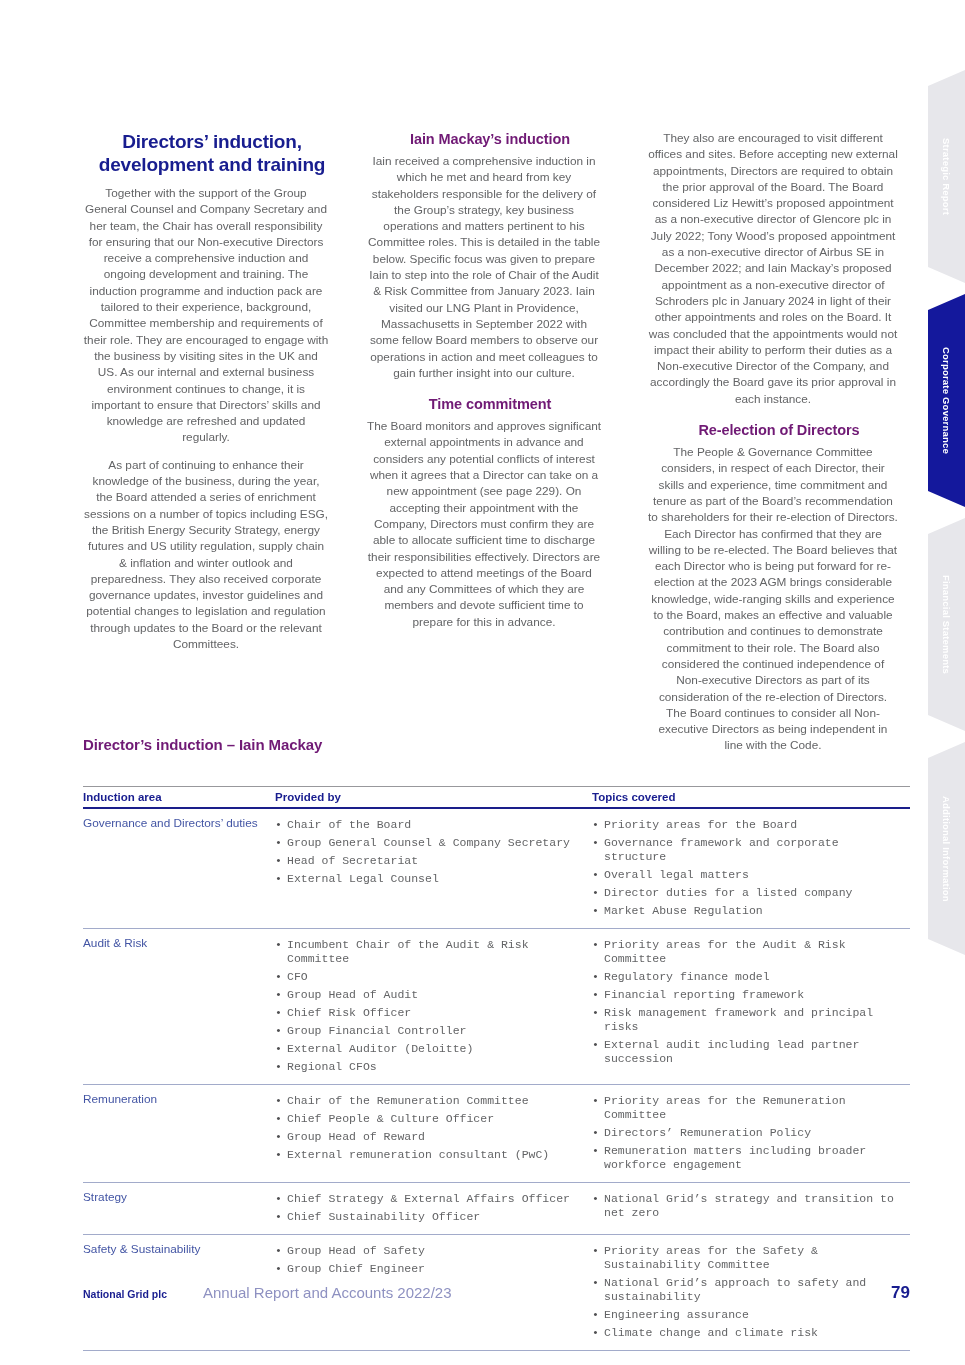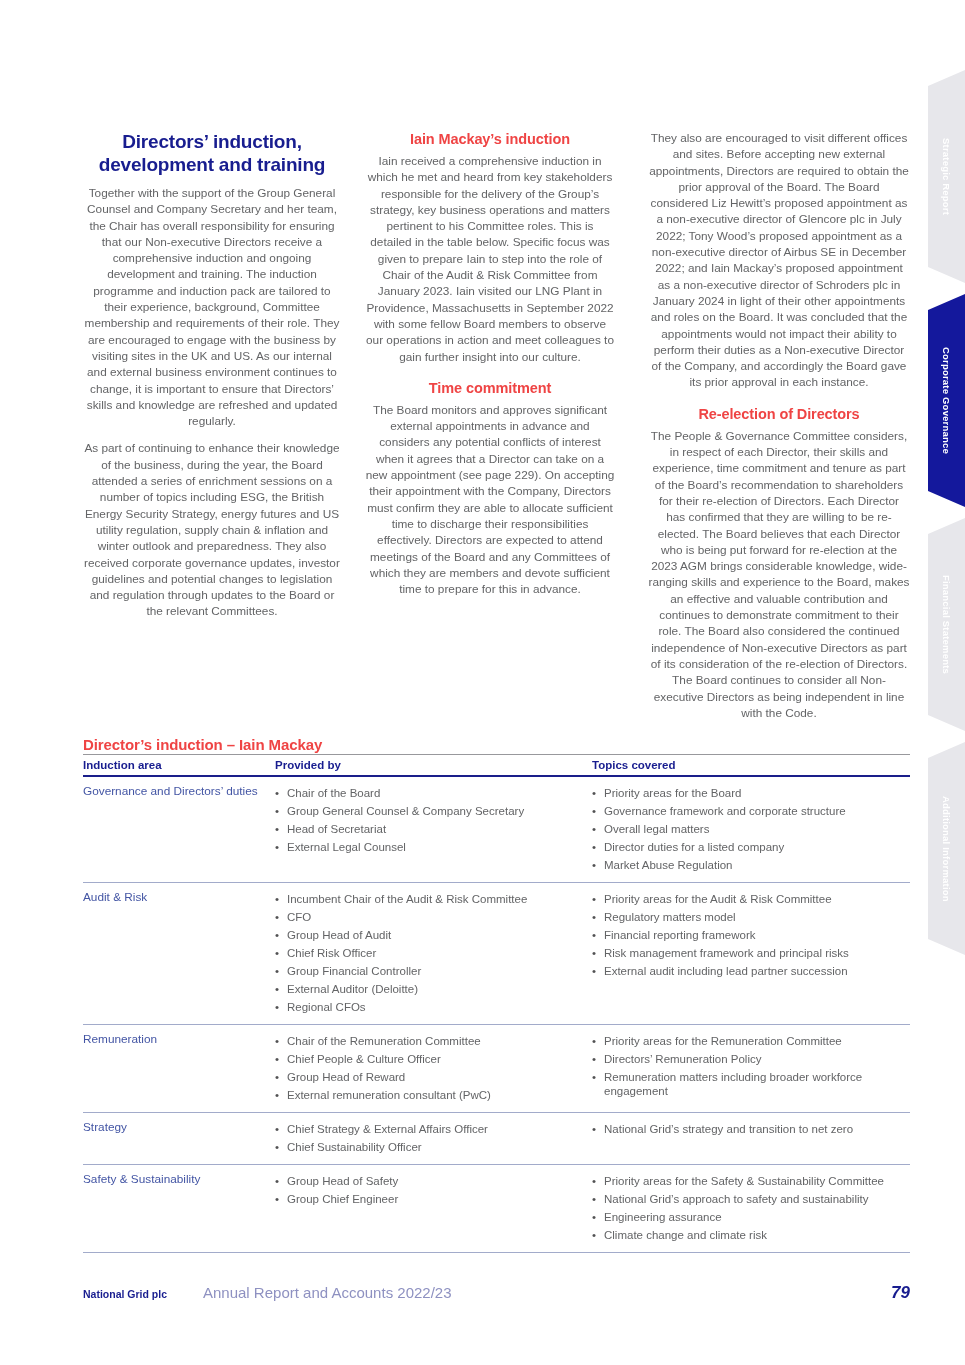--- a/index.html
+++ b/index.html
@@ -17,45 +17,45 @@
               letter-spacing:.2px; white-space:nowrap; }
 
   
   .content { position:absolute; left:83px; top:130px; width:827px;text-align:center; }
   .cols { display:flex; }
   .col { color:#636466; font-size:11.8px; line-height:16.3px; }
   .col1 { width:258px; margin-right:24px; }
   .col2 { width:250px; margin-right:33px; }
   .col3 { width:262px; }
   h1 { color:#181d8f; font-size:19px; line-height:23px; font-weight:bold; margin:0 0 9px 0; letter-spacing:-.2px; }
-  h2 { color:#ef4444; font-size:14.5px; line-height:18px; font-weight:bold; margin:0 0 5px 0; letter-spacing:-.1px; }
-  .col p { margin:0 0 11px 0; }
+  h2 { color:#701a75; font-size:14.5px; line-height:18px; font-weight:bold; margin:0 0 5px 0; letter-spacing:-.1px; }
+  .col p { margin:0 12px 11px 0; }
   .mt { margin-top:14px; }
 
   
   .table-section { position:absolute; left:83px; top:736px; width:827px; }
-  .table-title { font-size:15px; margin-bottom:0; }
+  .table-title { font-size:15px; margin-bottom:32px; }
   table { width:827px; border-collapse:collapse; table-layout:fixed; }
   col.c1 { width:192px; } col.c2 { width:317px; } col.c3 { width:318px; }
   thead th { text-align:left; color:#181d8f; font-size:11.5px; font-weight:bold;
              border-top:1px solid #98989c; border-bottom:2px solid #1a1e8a; padding:4px 8px 4px 0; }
   tbody td { vertical-align:top; border-top:1px solid #a2abca; padding:5px 10px 6px 0; }
   tbody tr:first-child td { border-top:none; }
   tbody { border-bottom:1px solid #a2abca; }
   td.area { color:#4355a4; font-size:11.8px; line-height:15px; padding-top:7px; }
-  ul.blist { list-style:none; }
+  ul.blist { list-style:none;font-family:Liberation Mono, monospace; }
   ul.blist li { position:relative; color:#636466; font-size:11.5px; line-height:14px;
                 padding-left:12px; margin:4px 0; }
   ul.blist li::before { content:"\2022"; position:absolute; left:0; color:#515153; }
 
   
   .footer { position:absolute; left:83px; top:1283px; width:827px; display:flex; align-items:baseline; }
   .f-company { color:#181d8f; font-weight:bold; font-size:10.5px; width:120px; }
   .f-report { color:#8e91c1; font-size:15px; }
-  .f-page { margin-left:auto; color:#181d8f; font-weight:bold; font-size:17px;font-style:italic; }
+  .f-page { margin-left:auto; color:#181d8f; font-weight:bold; font-size:17px; }
 </style>
 </head>
 <body>
 
 <div class="page">
 
   <div class="tabstrip">
       <div class="tab">
         <span>Strategic Report</span>
       </div>
@@ -136,21 +136,21 @@
                 <li>Group Head of Audit</li>
                 <li>Chief Risk Officer</li>
                 <li>Group Financial Controller</li>
                 <li>External Auditor (Deloitte)</li>
                 <li>Regional CFOs</li>
               </ul>
             </td>
             <td>
               <ul class="blist">
                 <li>Priority areas for the Audit &amp; Risk Committee</li>
-                <li>Regulatory matters model</li>
+                <li>Regulatory finance model</li>
                 <li>Financial reporting framework</li>
                 <li>Risk management framework and principal risks</li>
                 <li>External audit including lead partner succession</li>
               </ul>
             </td>
           </tr>
           <tr>
             <td class="area">Remuneration</td>
             <td>
               <ul class="blist">

